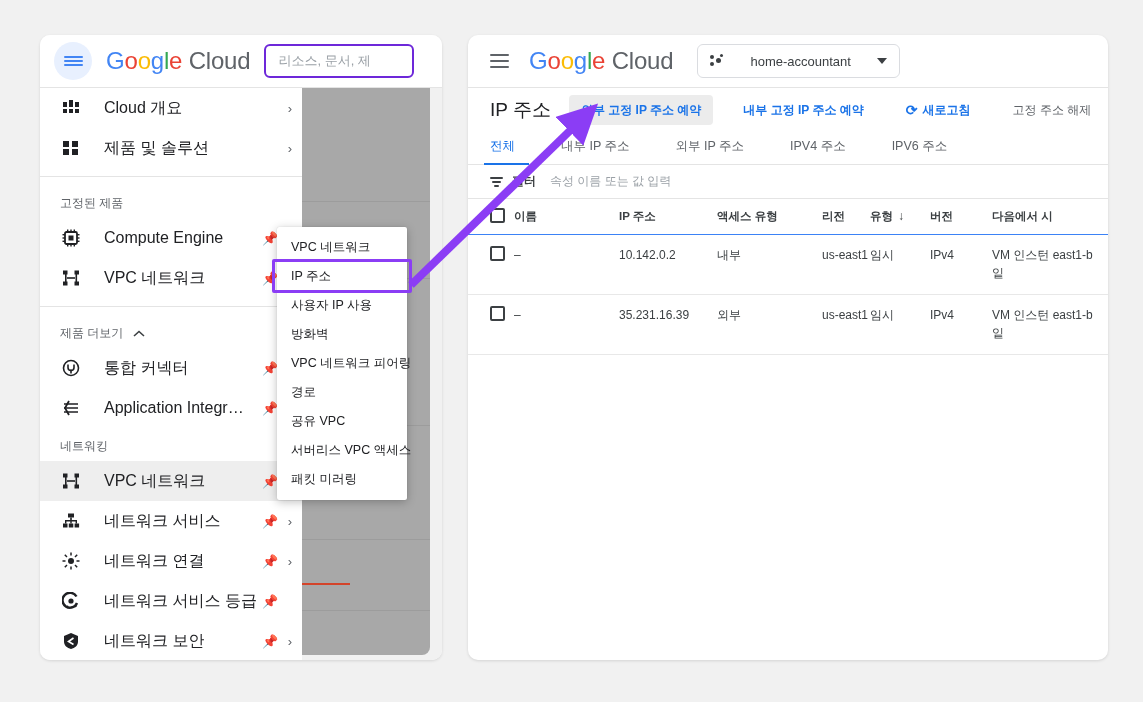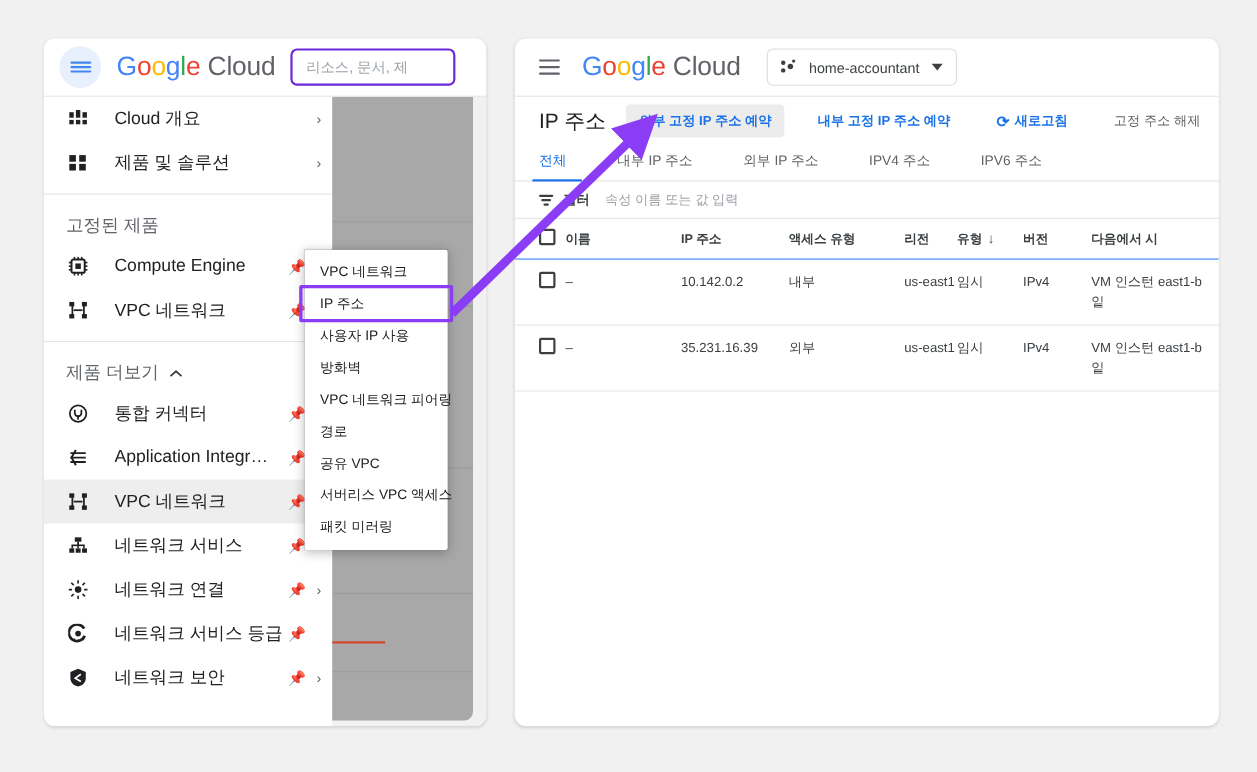--- a/index.html
+++ b/index.html
@@ -76,21 +76,21 @@
   }
   .nav-item.selected { background:#eeeeee; }
   .nav-icon { width:22px; height:22px; flex-shrink:0; display:flex; align-items:center; justify-content:center; }
   .nav-label { margin-left:22px; font-size:16px; color:#202124; white-space:nowrap; overflow:hidden; text-overflow:ellipsis; }
   .nav-spacer { flex:1; }
   .pin { width:16px; text-align:center; font-size:13px; color:#1a73e8; flex-shrink:0; }
   .pin.gray { color:#5f6368; }
   .chev { width:24px; text-align:center; font-size:13px; color:#5f6368; flex-shrink:0; }
   .chev.empty { visibility:hidden; }
   .nav-divider { height:1px; background:#e4e4e4; margin:8px 0; }
-  .nav-section { font-size:16px; color:#5f6368; padding:10px 0 6px 20px; }
+  .nav-section { font-size:12px; color:#5f6368; padding:10px 0 6px 20px; }
   .nav-section.more { display:flex; align-items:center; gap:10px; cursor:pointer; }
 
   
   .submenu {
     position:absolute; left:277px; top:227px; width:130px; height:273px;
     background:#fff; border-radius:2px;
     box-shadow: 0 2px 10px rgba(0,0,0,.25), 0 0 1px rgba(0,0,0,.2);
     z-index: 20; padding: 6px 0;
   }
   .submenu-item {
@@ -113,21 +113,21 @@
     background:#fff; border-radius:10px; overflow:hidden;
     box-shadow: 0 1px 3px rgba(0,0,0,.12);
   }
   .rw-header {
     height:53px; display:flex; align-items:center; border-bottom:1px solid #e4e4e4;
   }
   .rw-ham { margin-left:22px; display:flex; flex-direction:column; cursor:pointer; }
   .rw-ham span { display:block; width:19px; height:2px; background:#5f6368; margin:2px 0; border-radius:1px; }
   .project-chip {
     margin-left:24px; height:34px; border:1px solid #dadce0; border-radius:6px;
-    display:flex; align-items:center; padding:0 12px; gap:11px; cursor:pointer;
+    display:flex; align-items:center; padding:0 12px; gap:26px; cursor:pointer;
     background:#fff;
   }
   .proj-dots { width:14px; height:14px; position:relative; flex-shrink:0; }
   .proj-dots i { position:absolute; background:#3c4043; border-radius:50%; display:block; }
   .proj-name { font-size:13px; color:#3c4043; white-space:nowrap; }
   .caret { width:0;height:0;border-left:5px solid transparent;border-right:5px solid transparent;border-top:6px solid #3c4043; }
   .rw-search {
     margin-left:20px; flex:1; margin-right:16px; height:34px;
     border:1px solid #dadce0; border-radius:6px; display:flex; align-items:center;
     padding:0 14px; font-size:13px; color:#80868b;
@@ -336,20 +336,21 @@
               <path d="M2 5 h14 M2 9 h14 M2 13 h14" stroke="#202124" stroke-width="1.6" fill="none"></path>
               <path d="M7 2 L3 9 L7 16" fill="none" stroke="#202124" stroke-width="1.8"></path>
             </svg>
         </span>
         <span class="nav-label">Application Integr…</span>
         <span class="nav-spacer"></span>
         <span class="pin gray">📌</span>
         <span class="chev">›</span>
       </div>
 
+      <div class="nav-section">네트워킹</div>
 
       <div class="nav-item selected">
         <span class="nav-icon">
           <svg width="18" height="18" viewBox="0 0 18 18">
               <rect x="1" y="1.5" width="4.5" height="4" fill="#202124"></rect>
               <rect x="12.5" y="1.5" width="4.5" height="4" fill="#202124"></rect>
               <rect x="1" y="12.5" width="4.5" height="4" fill="#202124"></rect>
               <rect x="12.5" y="12.5" width="4.5" height="4" fill="#202124"></rect>
               <rect x="3" y="5" width="1.6" height="8" fill="#202124"></rect>
               <rect x="13.5" y="5" width="1.6" height="8" fill="#202124"></rect>

